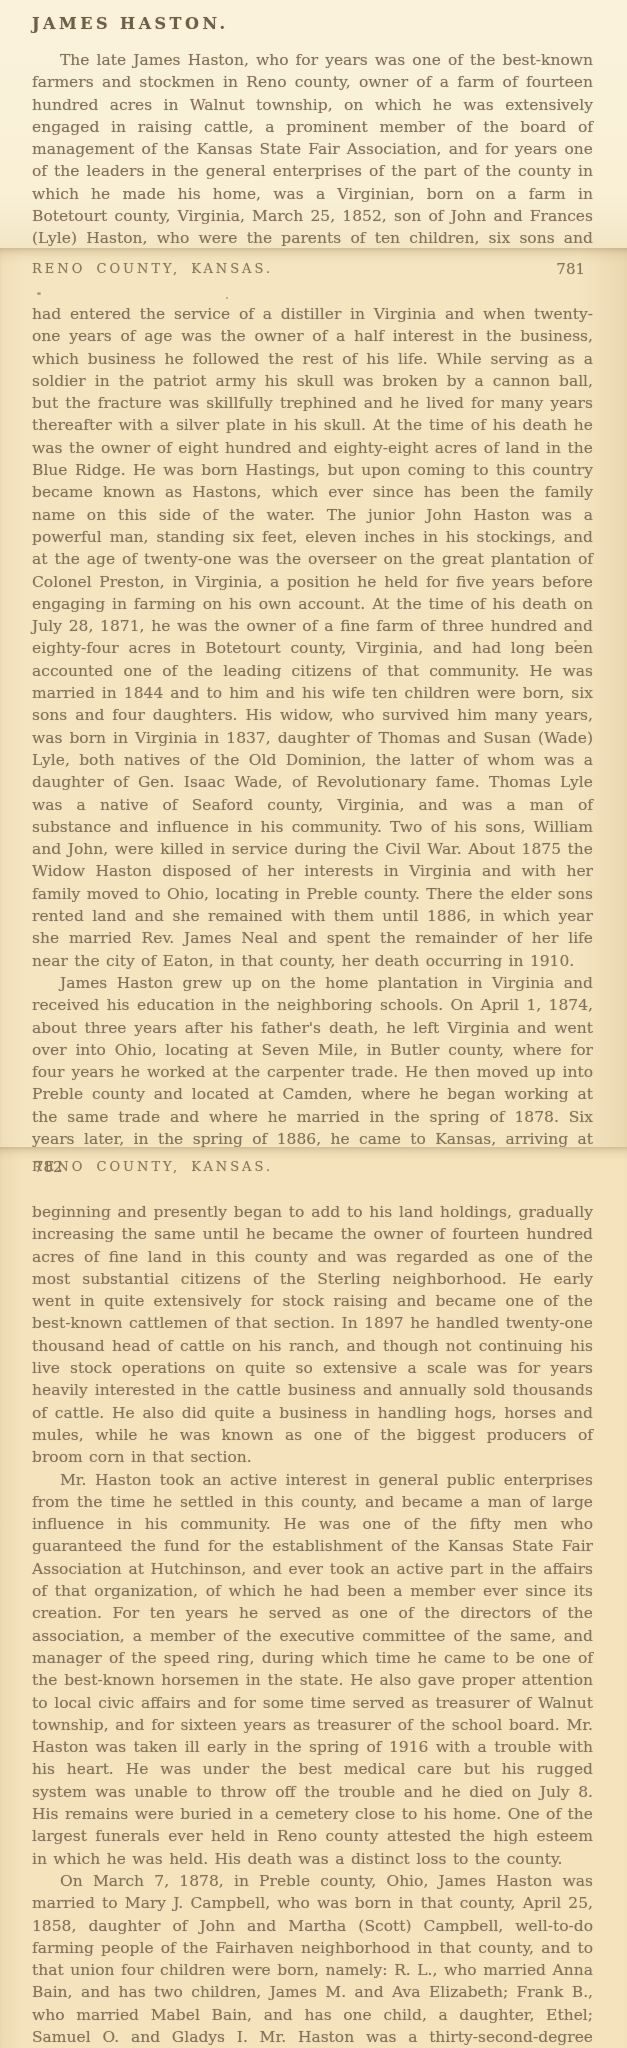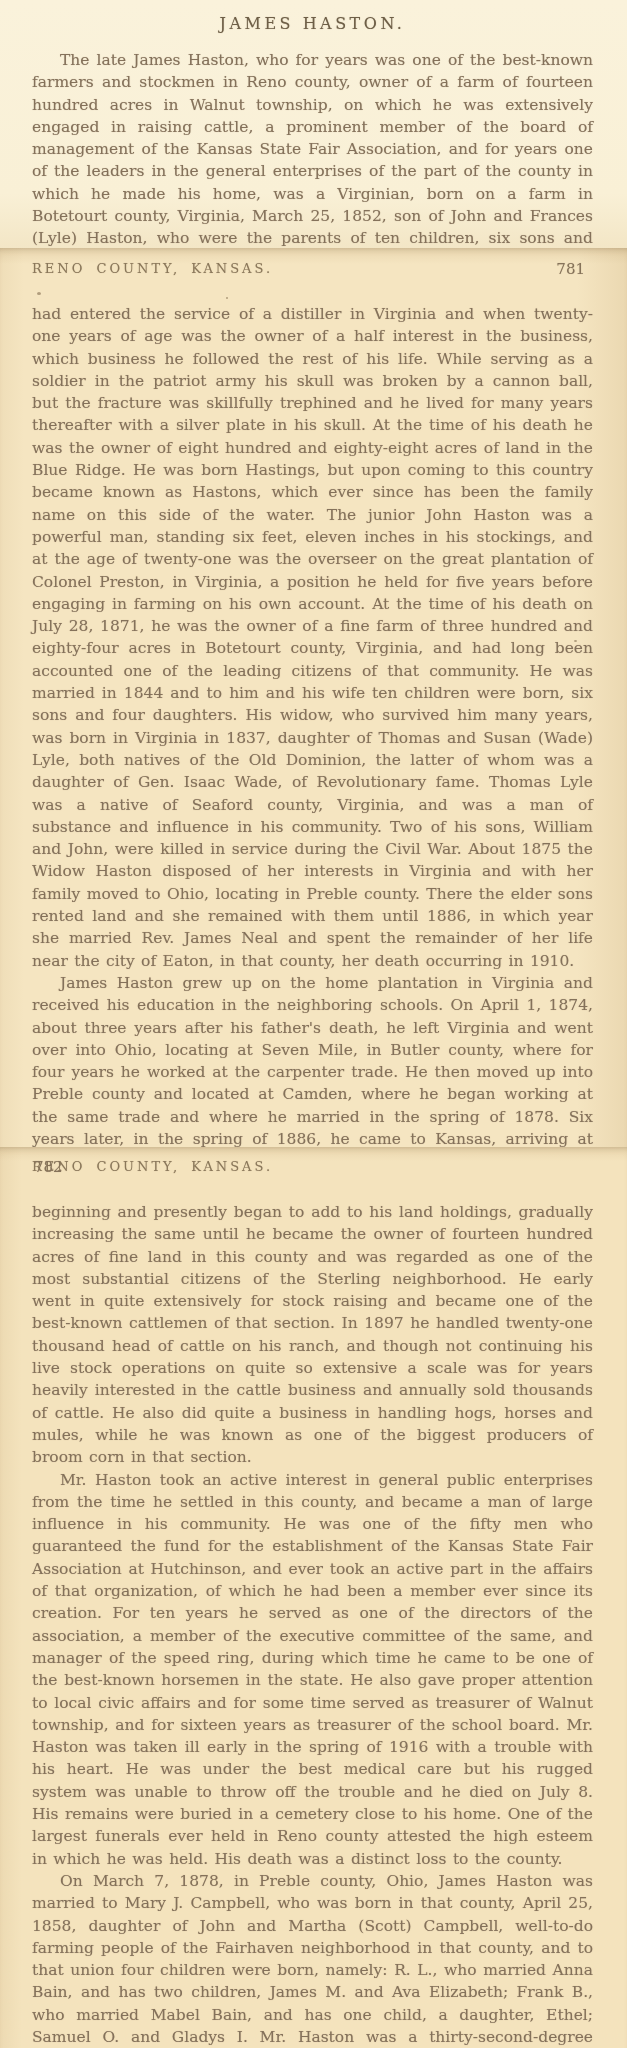--- a/index.html
+++ b/index.html
@@ -18,23 +18,22 @@
     width: 627px;
     overflow: hidden;
   }
   
   .pg-top {
     height: 248px;
     background: linear-gradient(180deg, #faf2db 0%, #f9f0d6 78%, #f3e6c6 100%);
     padding: 14px 34px 0 32px;
   }
   .article-title {
-    text-align: center;
     font-size: 16px;
-    font-weight: normal;
+    font-weight: bold;
     letter-spacing: 3.5px;
     color: #6e5f47;
     text-shadow: 0 0 1px rgba(110,95,71,.45);
   }
   .body-text {
     font-size: 15.5px;
     line-height: 22.3px;
     text-align: justify;
     color: #84715a;
     text-shadow: 0 0 1px rgba(132,113,90,.4);

